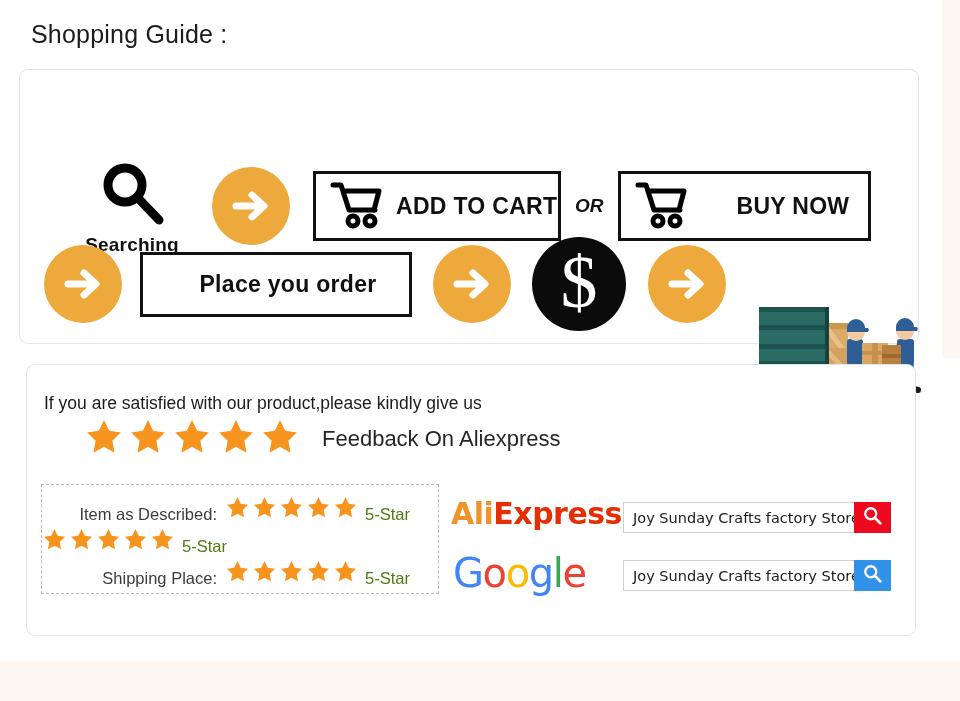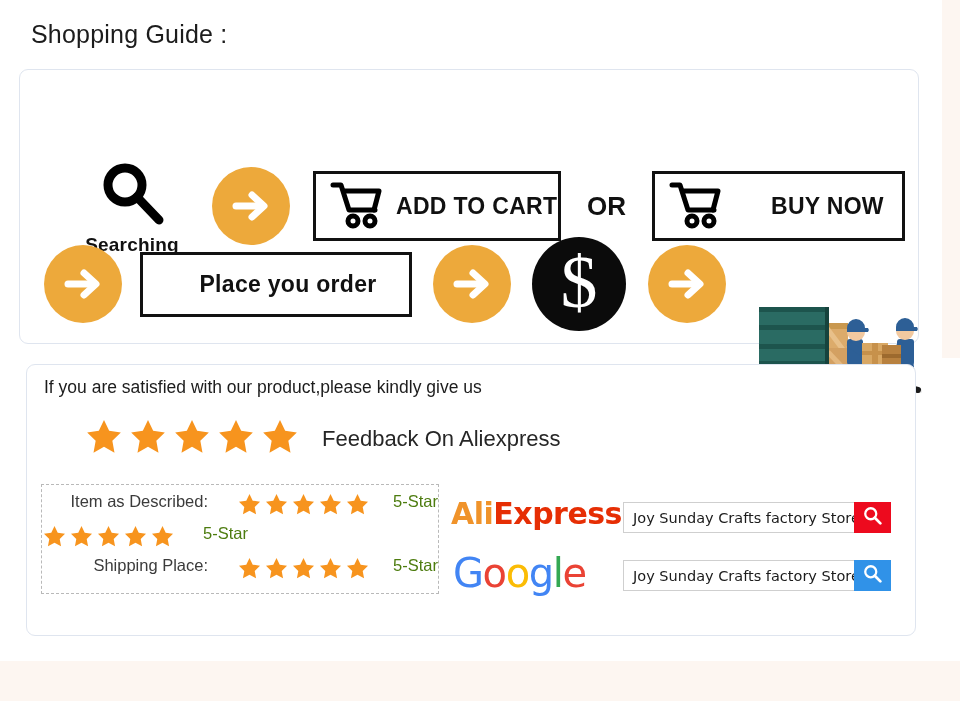--- a/index.html
+++ b/index.html
@@ -115,24 +115,25 @@
   }
   .btn-label {
     font-size: 23px;
     font-weight: bold;
     color: #111;
     letter-spacing: 0.3px;
     white-space: nowrap;
     margin-left: 24px;
   }
   .or-text {
-    font-size: 26px;
+    font-size: 19px;
     font-weight: bold;
     color: #111;
-    margin: 0 26px;
+    margin: 0 14px;
+    font-style: italic;
   }
 
   .dollar-circle {
     width: 94px;
     height: 94px;
     border-radius: 50%;
     background: #0b0b0b;
     display: flex;
     align-items: center;
     justify-content: center;
@@ -144,21 +145,21 @@
     font-weight: normal;
     line-height: 1;
     font-family: "Liberation Serif", serif;
     margin-top: -4px;
   }
 
   
   .fb-text {
     position: absolute;
     left: 17px;
-    top: 12px;
+    top: 28px;
     font-size: 17.5px;
     color: #1c1c1c;
     white-space: nowrap;
   }
   .fb-stars-row {
     position: absolute;
     left: 57px;
     top: 52px;
     display: flex;
     align-items: center;
@@ -176,23 +177,22 @@
     left: 14px;
     top: 119px;
     width: 398px;
     height: 110px;
     border: 1px dashed #b9b9b9;
     box-sizing: border-box;
     padding: 7px 0 0 0;
   }
   .rating-line {
     display: flex;
-    align-items: flex-start;
+    align-items: flex-end;
     height: 32px;
-    gap: 21px;
   }
   .rating-name {
     width: 183px;
     text-align: right;
     font-size: 16.5px;
     color: #3b3b3b;
     padding-right: 8px;
     box-sizing: border-box;
     white-space: nowrap;
   }

